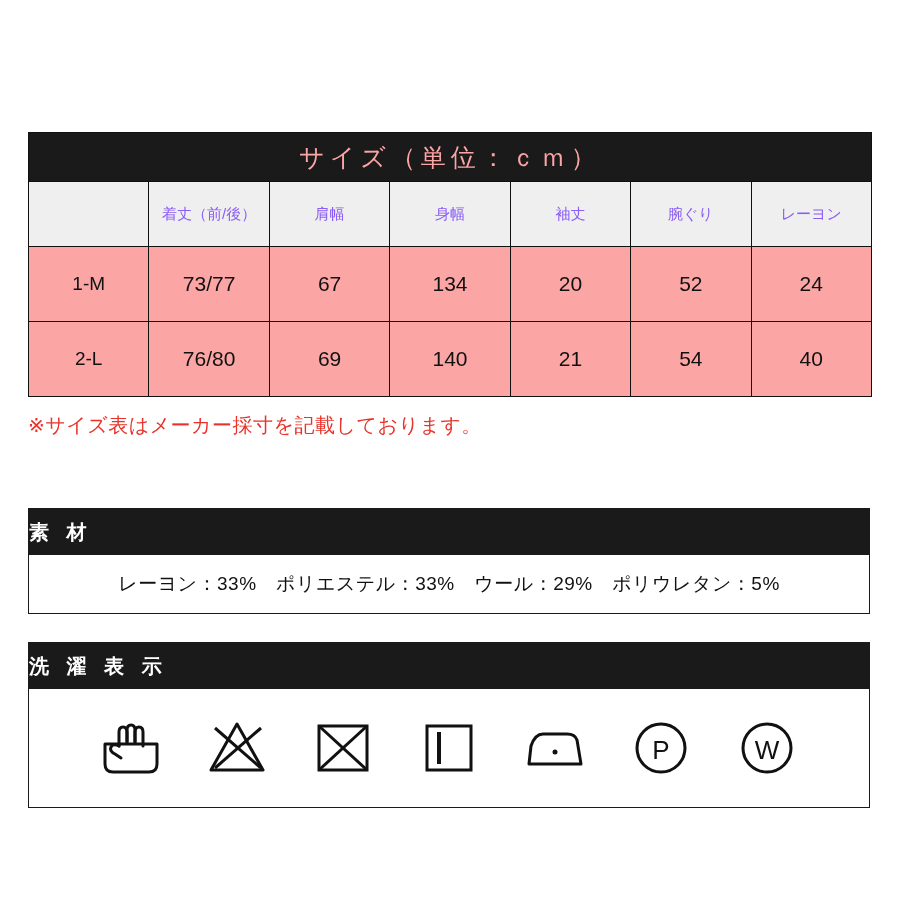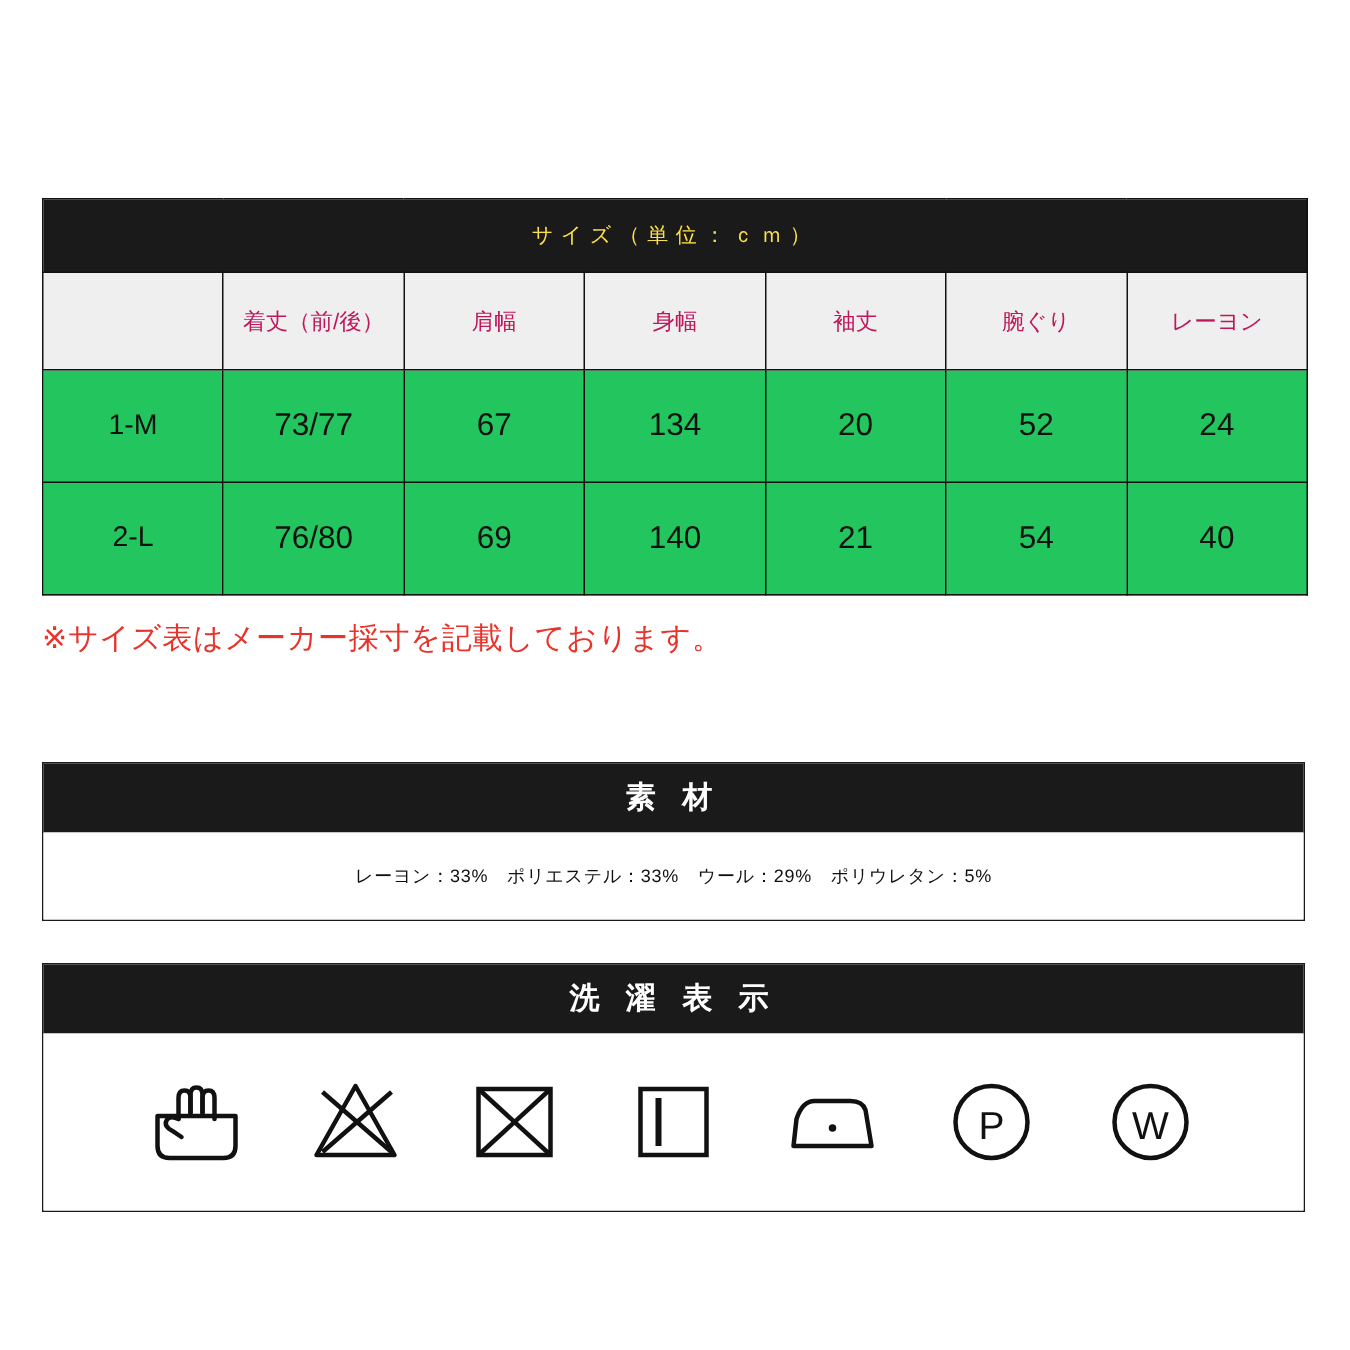--- a/index.html
+++ b/index.html
@@ -34,40 +34,40 @@
   }
   .size-table td, .size-table th {
     border: 1px solid #111111;
     text-align: center;
     vertical-align: middle;
     padding: 0;
     font-weight: normal;
   }
   .size-title {
     background: #1a1a1a;
-    color: #fde047;
+    color: #fca5a5;
     height: 48px;
-    font-size: 14px;
+    font-size: 25px;
     letter-spacing: 5px;
     font-weight: bold;
     border: 1px solid #1a1a1a;
   }
   .size-head td {
     background: #efefef;
     height: 64px;
     font-size: 15px;
-    color: #be185d;
+    color: #8b5cf6;
   }
   .size-head td.corner {
     background: #efefef;
   }
   .size-table tbody td {
     height: 74px;
     font-size: 21px;
-    background: #22c55e;
+    background: #fca5a5;
   }
   .size-table tbody td.rowlabel {
     font-size: 19px;
   }
 
   .note {
     position: absolute;
     left: 28px;
     top: 412px;
     font-size: 20px;
@@ -79,37 +79,37 @@
   .block {
     position: absolute;
     left: 28px;
     width: 842px;
     border: 1px solid #1a1a1a;
     box-sizing: border-box;
   }
   .block-title {
     background: #1a1a1a;
     color: #ffffff;
-    text-align: center;
+    text-align: left;
     font-size: 20px;
     font-weight: bold;
     letter-spacing: 6px;
     height: 46px;
     line-height: 46px;
   }
   .block-body {
     background: #ffffff;
     text-align: center;
   }
 
   #material-block { top: 508px; }
   #material-block .block-body {
     height: 58px;
     line-height: 58px;
-    font-size: 12px;
+    font-size: 19px;
     letter-spacing: 0.5px;
   }
 
   #care-block { top: 642px; }
   #care-block .block-body {
     height: 118px;
     display: flex;
     align-items: center;
     justify-content: center;
     gap: 40px;

